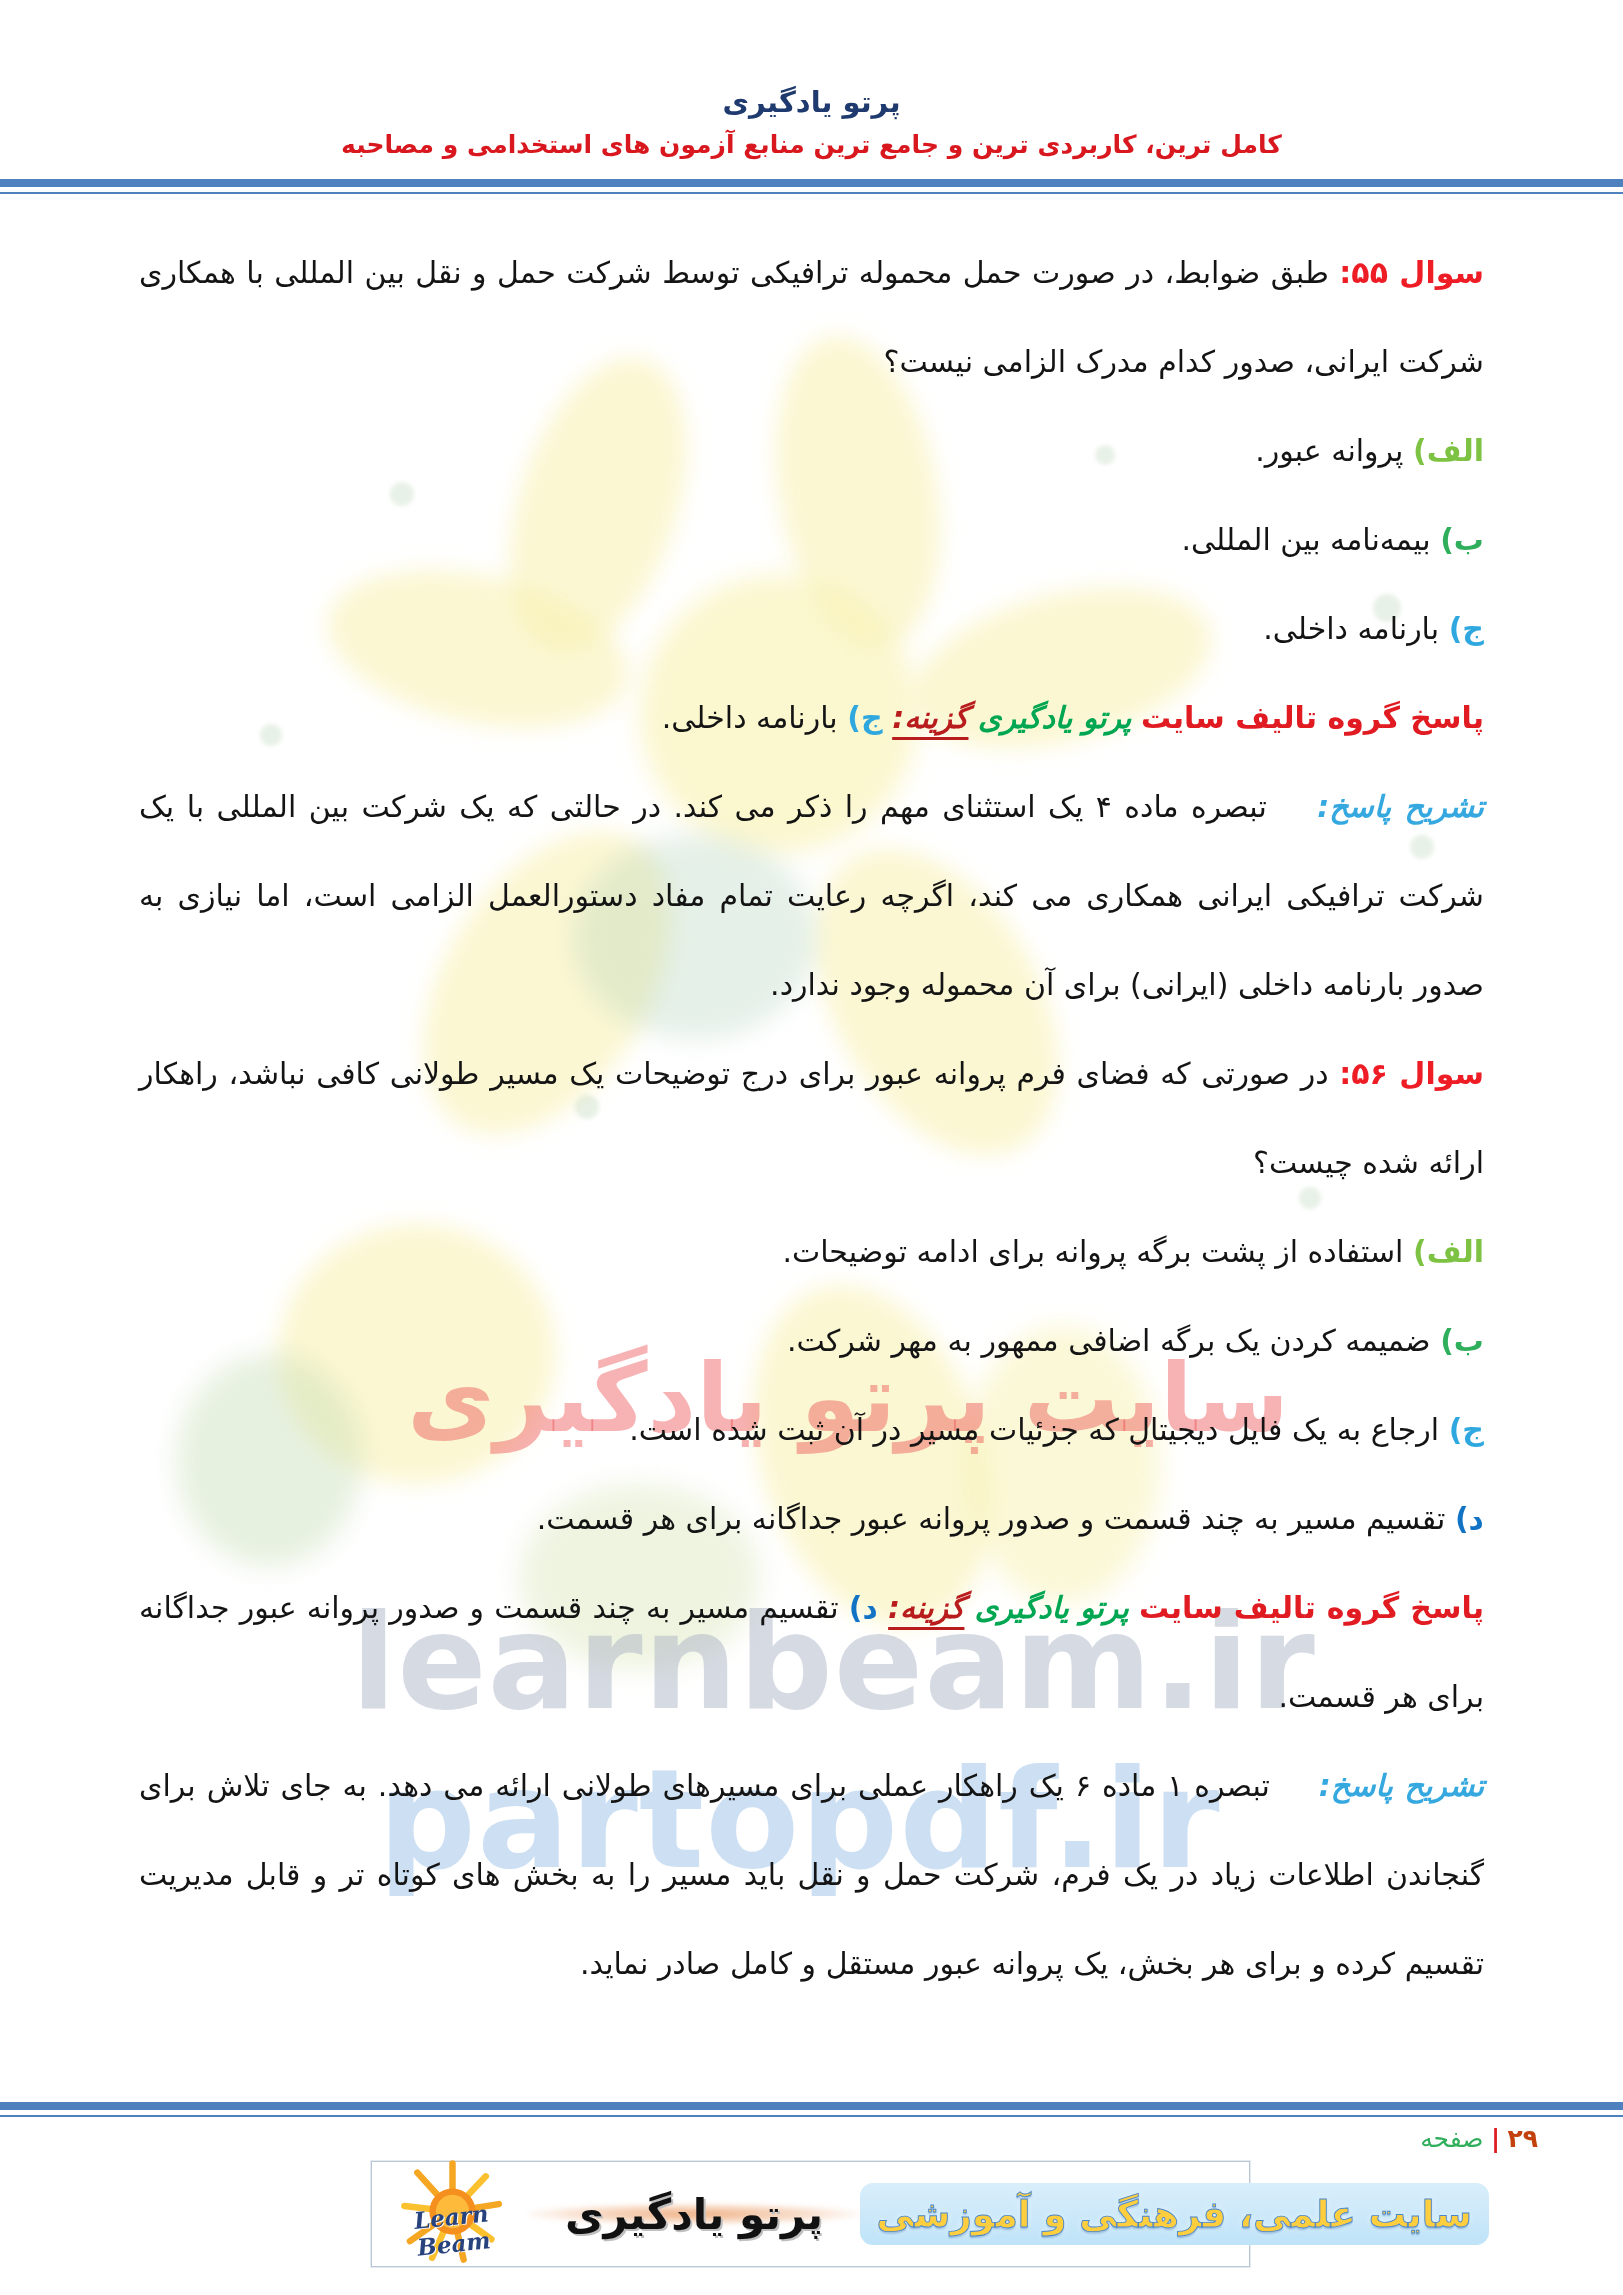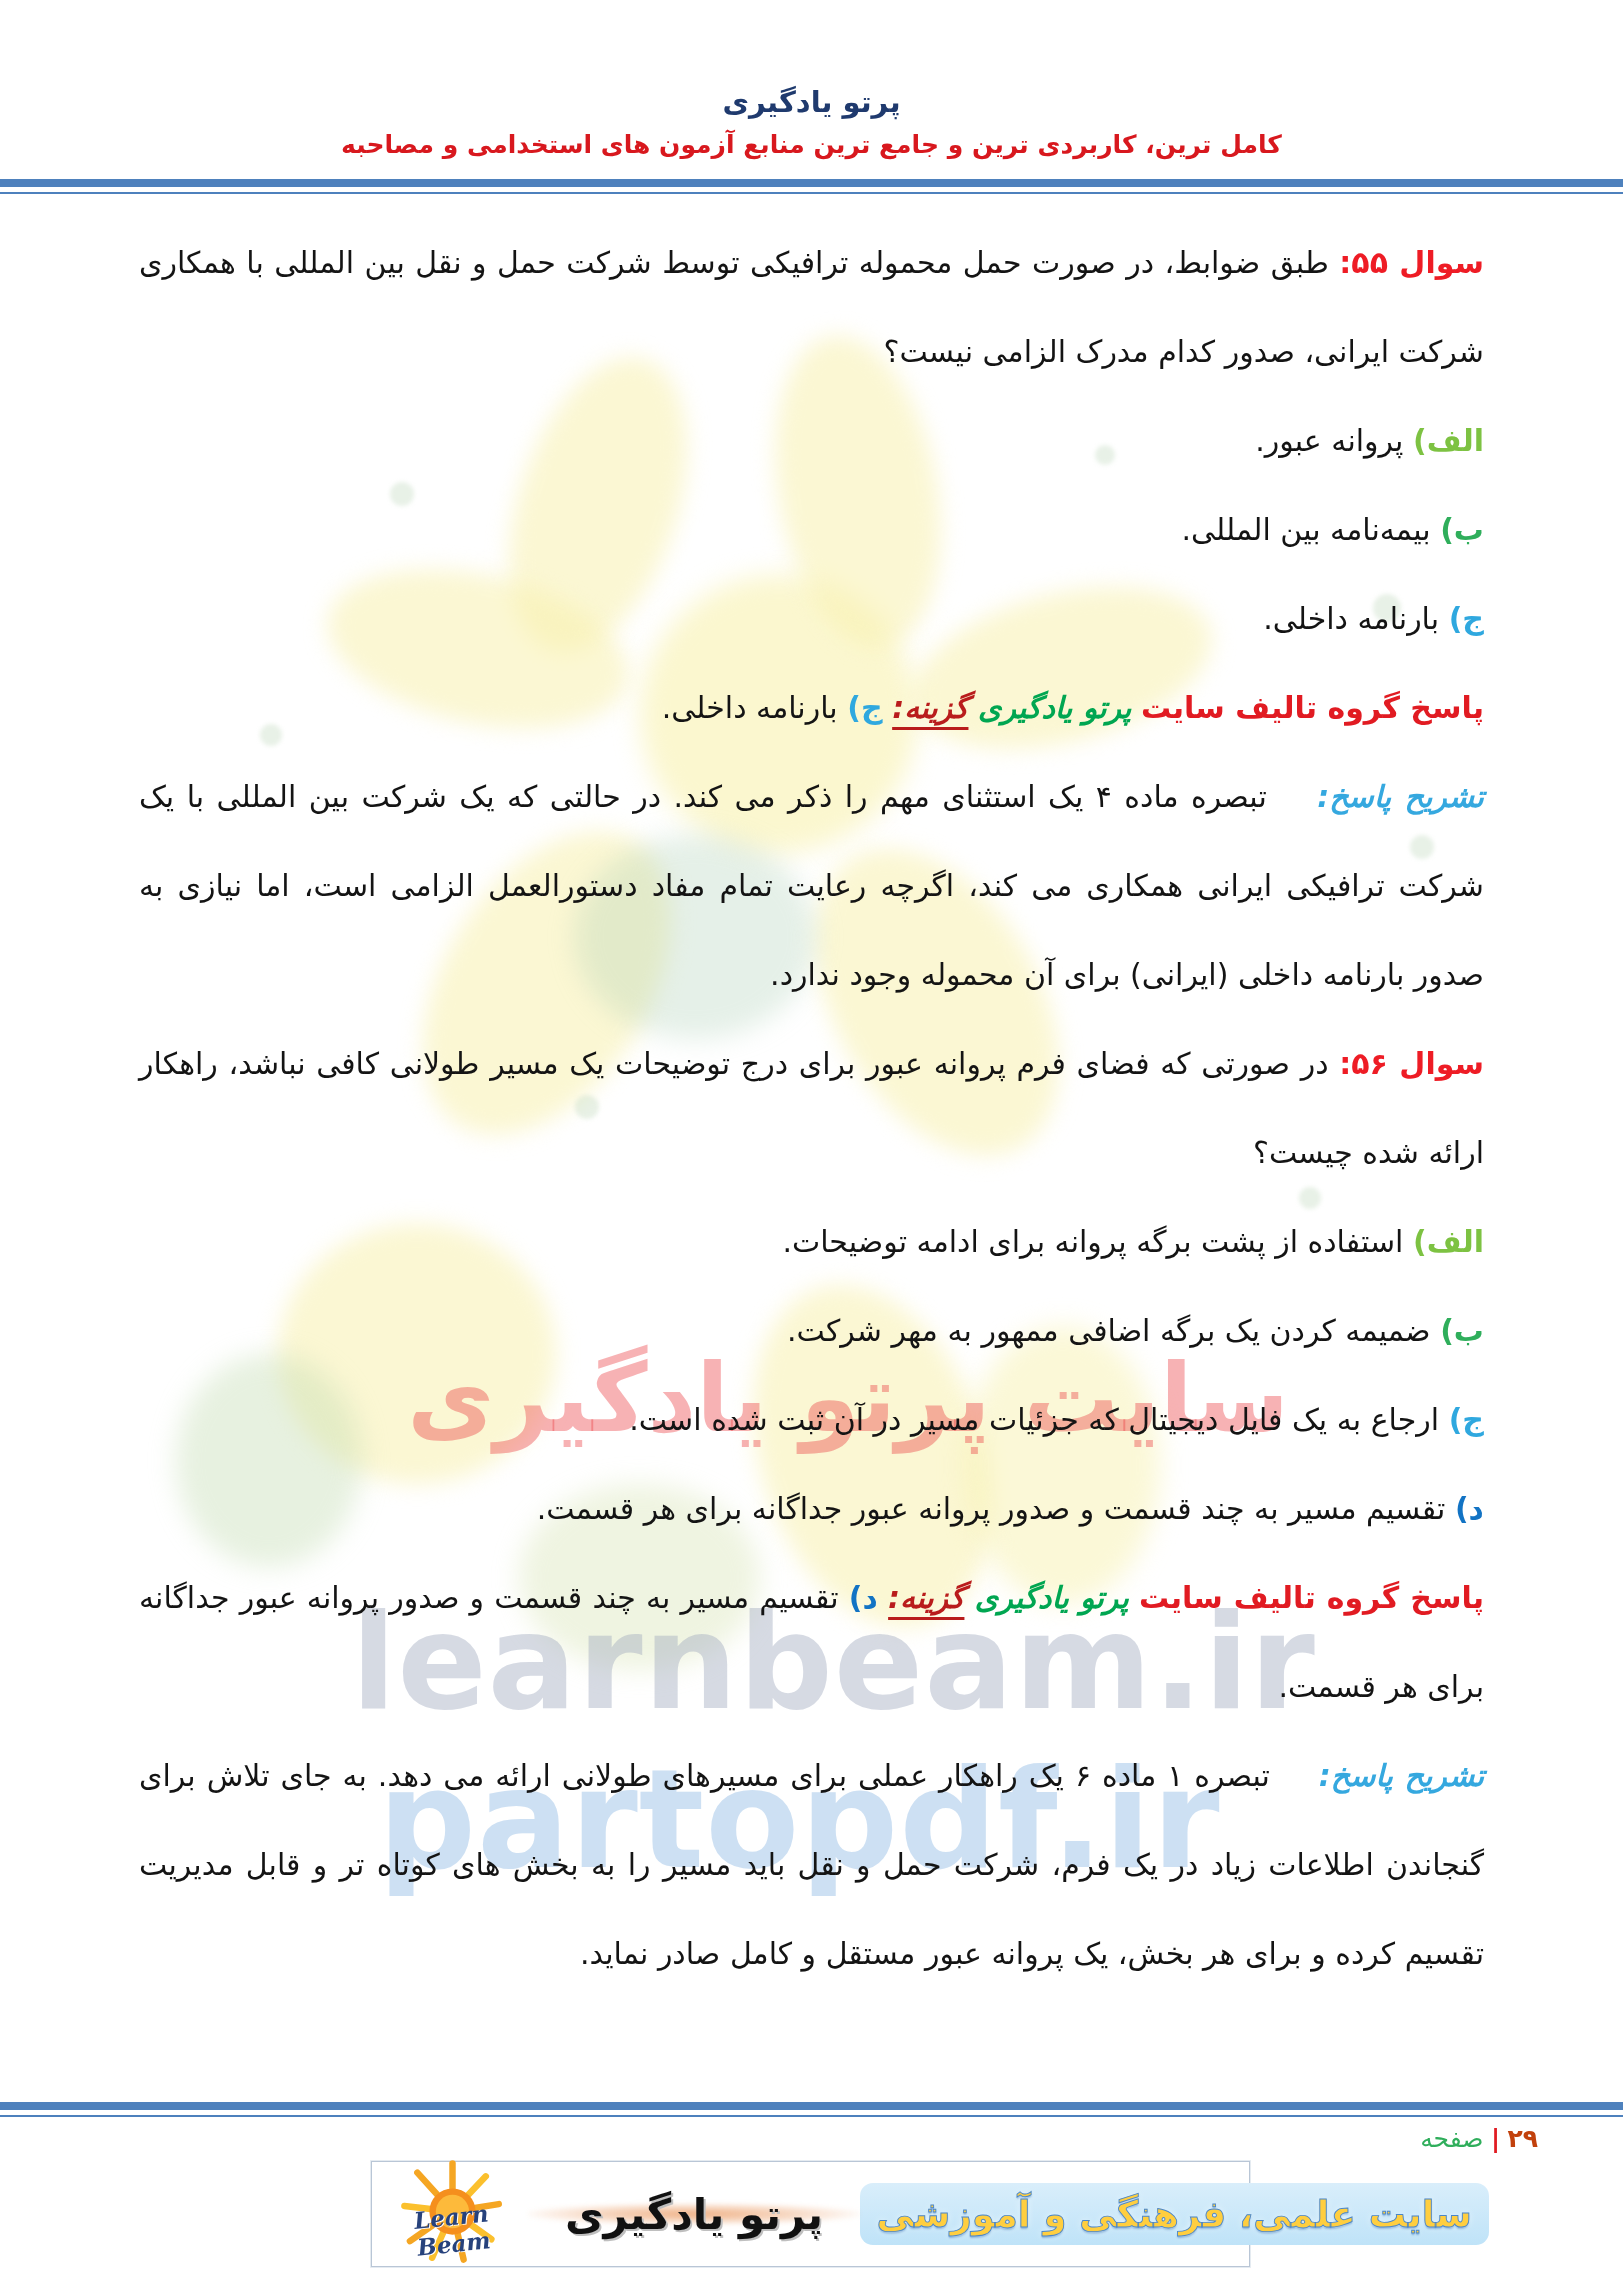--- a/index.html
+++ b/index.html
@@ -18,21 +18,21 @@
   .wm-learnbeam{top:1585px;left:351px;font-size:132px;color:rgba(158,168,188,0.42);letter-spacing:0.9px;}
   .wm-partopdf{top:1740px;left:378px;font-size:137px;color:rgba(156,193,232,0.50);letter-spacing:0.9px;}
   
   .header{position:relative;z-index:2;padding-top:85px;text-align:center;}
   .header-title{font-size:29px;font-weight:bold;color:#1F3A6E;}
   .header-subtitle{margin-top:11px;font-size:25px;font-weight:bold;color:#D8181E;}
   .rule{margin-top:20.4px;height:4.6px;border-top:8.3px solid #4E81BD;border-bottom:2.8px solid #4E81BD;}
   
   .content{
     position:relative;z-index:2;direction:rtl;text-align:justify;
-    padding:24px 139px 0 139px;font-size:30px;line-height:89px;color:#141414;
+    padding:34px 139px 0 139px;font-size:30px;line-height:89px;color:#141414;
   }
   .para{margin:0;}
   .q-label{color:#EE1C25;font-weight:bold;}
   .opt-letter{font-weight:bold;}
   .opt-letter.g1{color:#7DC242;}
   .opt-letter.g2{color:#2FAE5B;}
   .opt-letter.b1{color:#2FA8DF;}
   .opt-letter.b2{color:#1273C4;}
   .ans-prefix{color:#E11B22;font-weight:bold;}
   .ans-brand{color:#00A651;font-style:italic;font-weight:bold;}

